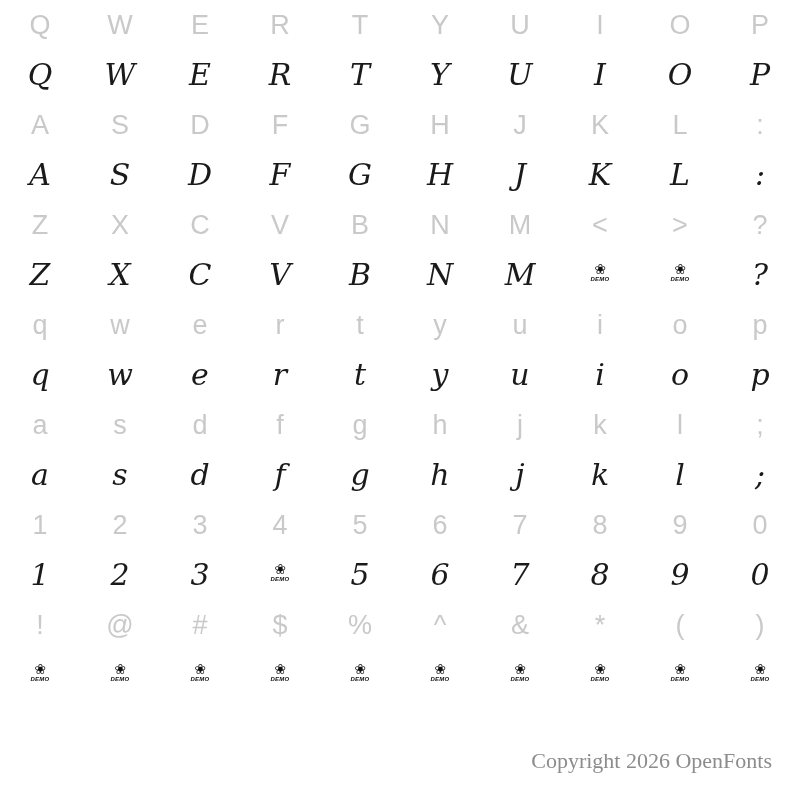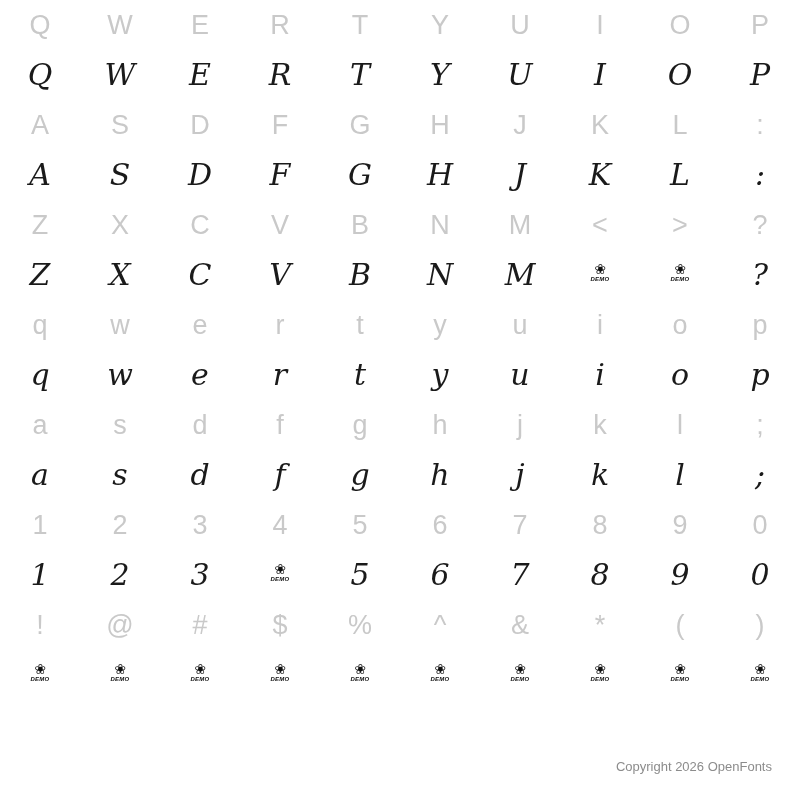--- a/index.html
+++ b/index.html
@@ -89,22 +89,22 @@
     color: #111;
     font-family: "Liberation Sans", sans-serif;
     font-weight: 700;
   }
   
   #footer {
     position: absolute;
     right: 28px;
     bottom: 26px;
     color: #8c8c8c;
-    font-size: 13px;
-    font-family: Liberation Sans, sans-serif;
+    font-size: 22px;
+    font-family: Liberation Serif, serif;
     white-space: nowrap;
   }
 </style>
 </head>
 <body>
 
 <div id="sheet">
     <div class="row row-key">
       <div class="cell">Q</div>
       <div class="cell">W</div>

